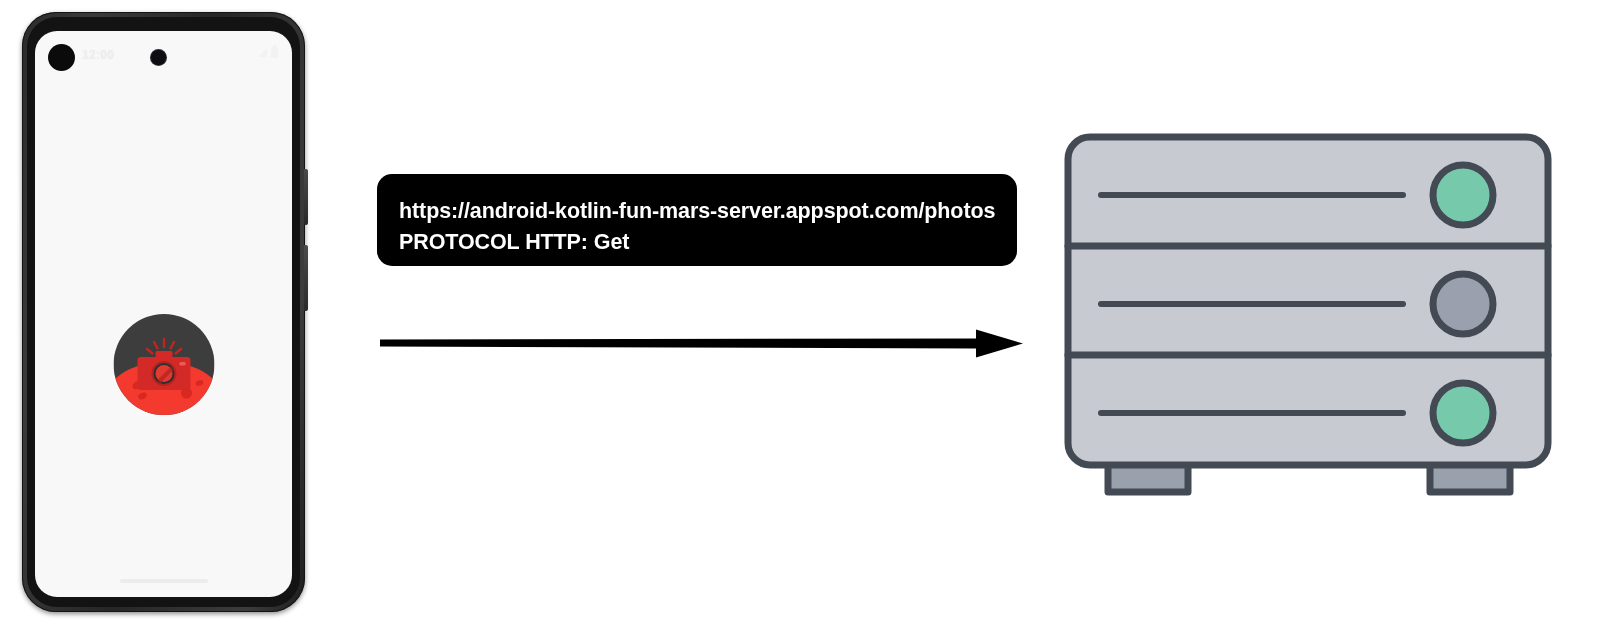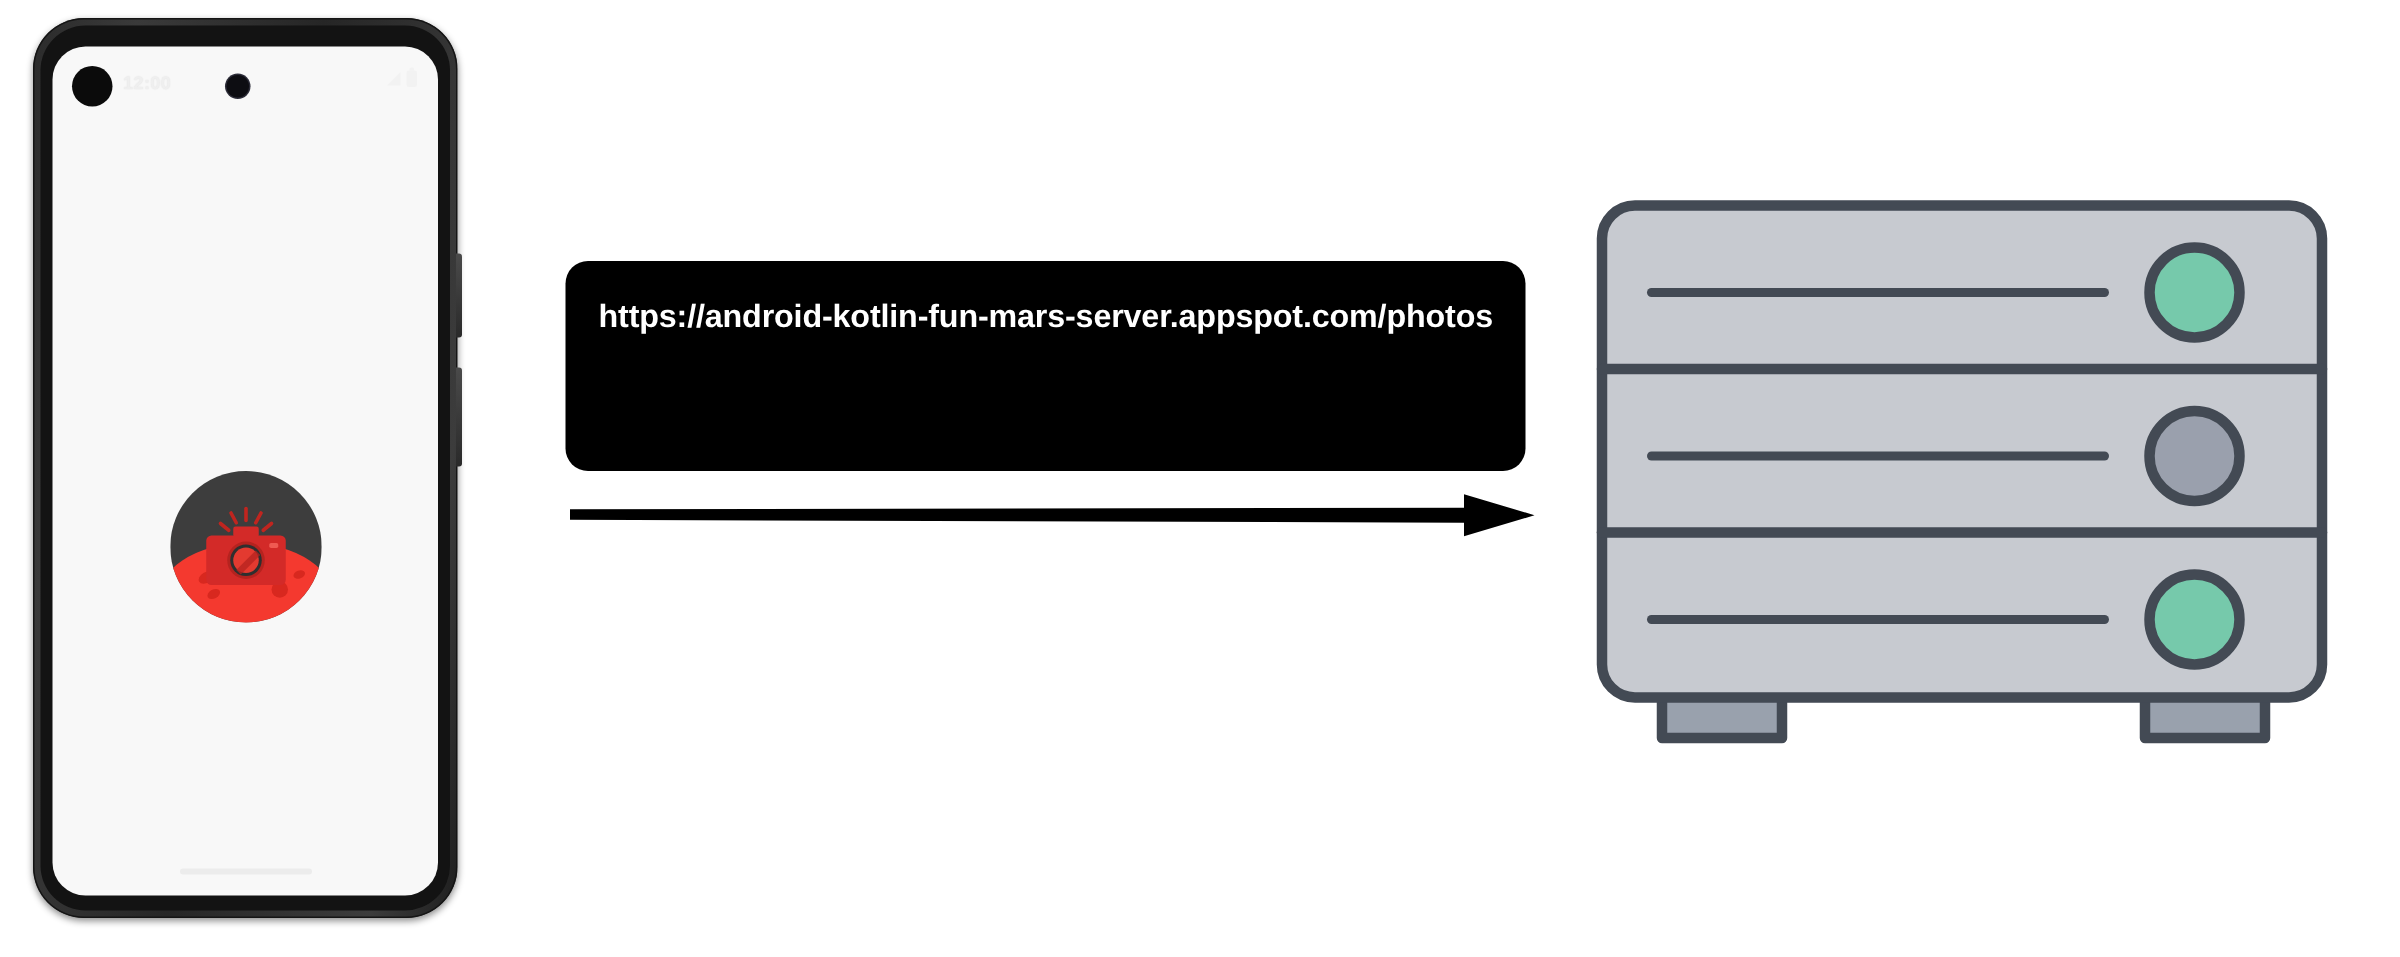--- a/index.html
+++ b/index.html
@@ -156,21 +156,21 @@
     border-radius: 2px;
     background: #ececec;
   }
 
   
   .url-bubble {
     position: absolute;
     left: 377px;
     top: 174px;
     width: 640px;
-    height: 140px;
+    height: 92px;
     background: #000000;
     border-radius: 15px;
     box-sizing: border-box;
     padding: 22px 20px 0 22px;
   }
   .url-bubble .line {
     color: #ffffff;
     font-family: "Liberation Sans", sans-serif;
     font-weight: bold;
     font-size: 21.5px;
@@ -261,20 +261,21 @@
           </g>
         </svg>
       </div>
 
       <div class="home-indicator"></div>
     </div>
   </div>
 
   <div class="url-bubble">
     <div class="line url">https://android-kotlin-fun-mars-server.appspot.com/photos</div>
+    <div class="line protocol">PROTOCOL HTTP: Get</div>
   </div>
 
   <div class="arrow-wrap">
     <svg viewBox="0 0 650 52" width="650" height="52" aria-hidden="true">
       <path d="M5 23.5 L972 23.5" stroke="#000000" stroke-width="0"></path>
       <polygon points="5,21.5 601,20.5 601,11.5 648,25.5 601,39.5 601,30.5 5,28.5" fill="#000000"></polygon>
     </svg>
   </div>
 
   <div class="server">

